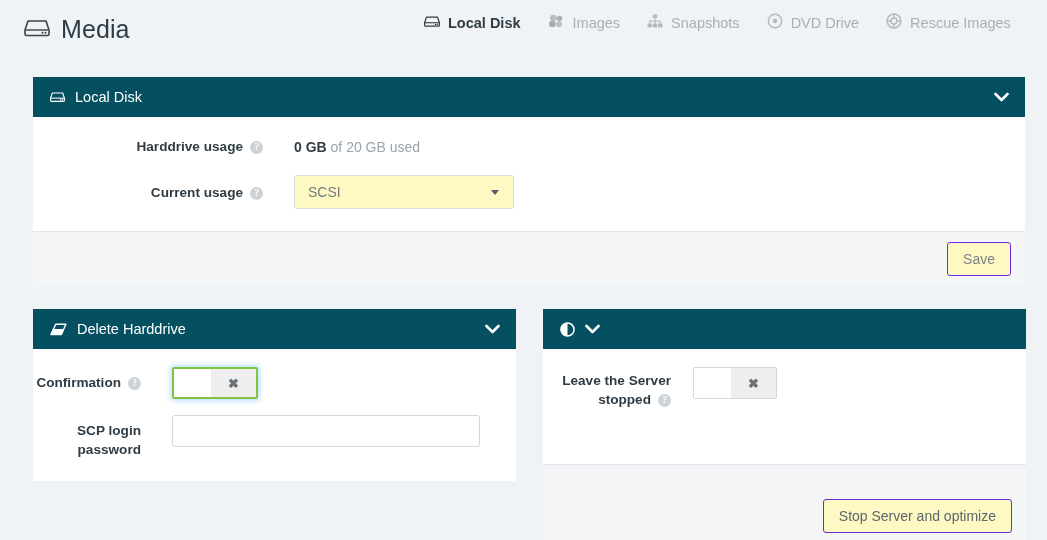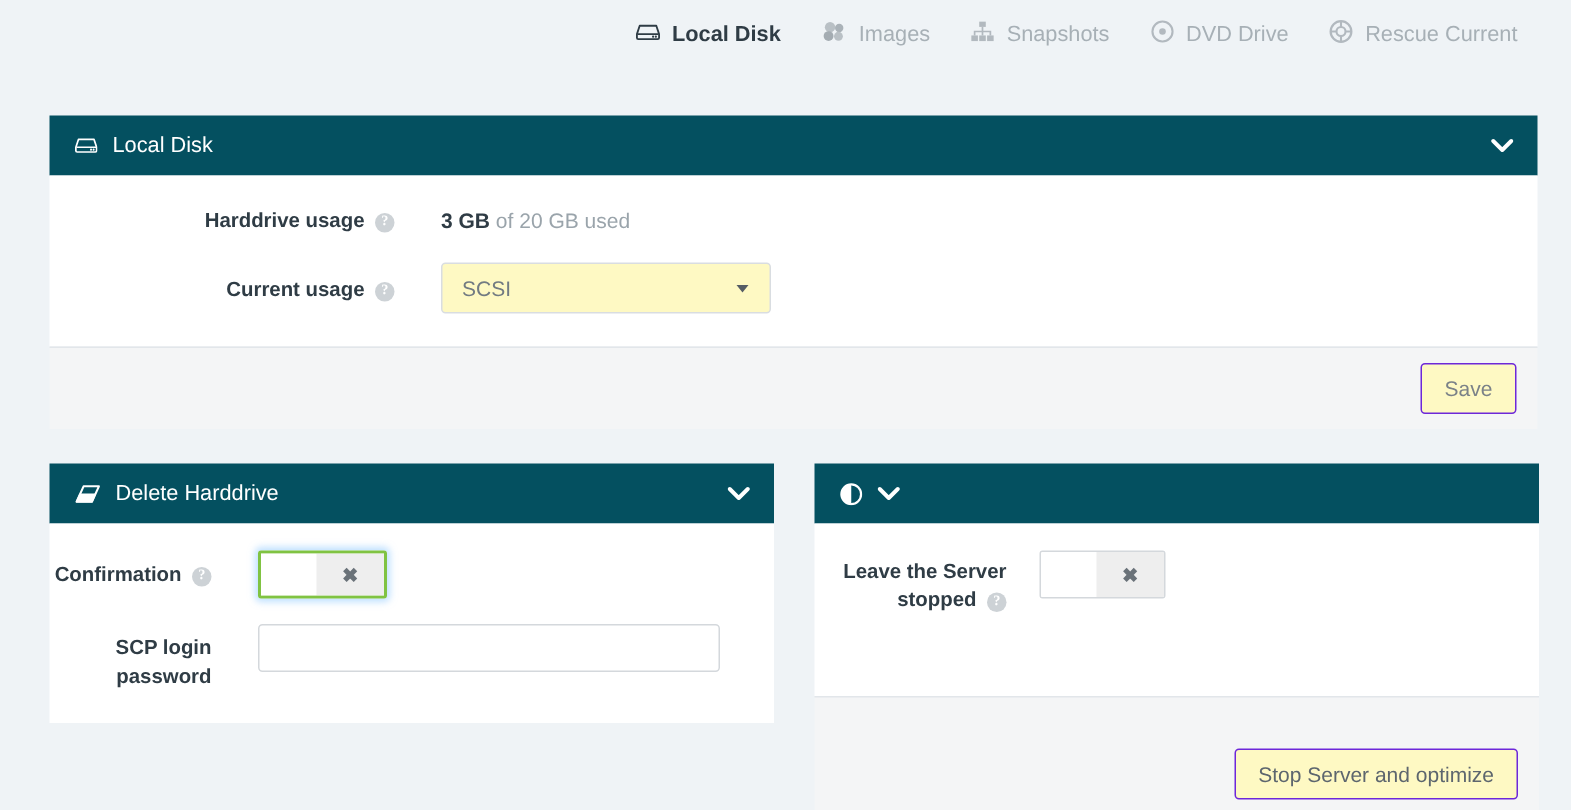--- a/index.html
+++ b/index.html
@@ -177,20 +177,31 @@
   
   #localdisk-panel { position: absolute; left: 33px; top: 77px; width: 992px; }
   #delete-panel    { position: absolute; left: 33px; top: 309px; width: 483px; }
   #storage-panel   { position: absolute; left: 543px; top: 309px; width: 483px; }
 </style>
 </head>
 <body>
 
 <div class="topbar">
 
+  <div class="page-title">
+    <span>
+      <svg width="26" height="20" viewBox="0 0 26 20">
+        <path d="M4 3 L22 3 L25 12 L25 16 Q25 17.5 23.5 17.5 L2.5 17.5 Q1 17.5 1 16 L1 12 Z" fill="none" stroke="#3a434b" stroke-width="1.6" stroke-linejoin="round"></path>
+        <line x1="1.6" y1="12" x2="24.4" y2="12" stroke="#3a434b" stroke-width="1.4"></line>
+        <circle cx="18.5" cy="14.8" r="1" fill="#3a434b"></circle>
+        <circle cx="21.5" cy="14.8" r="1" fill="#3a434b"></circle>
+      </svg>
+    </span>
+    <span class="ttl-text">Media</span>
+  </div>
 
   <div class="nav-tabs">
 
     <div class="nav-tab active">
       <span>
         <svg width="16" height="13" viewBox="0 0 26 20">
           <path d="M4 3 L22 3 L25 12 L25 16 Q25 17.5 23.5 17.5 L2.5 17.5 Q1 17.5 1 16 L1 12 Z" fill="none" stroke="#2f3c45" stroke-width="2" stroke-linejoin="round"></path>
           <line x1="1.6" y1="12" x2="24.4" y2="12" stroke="#2f3c45" stroke-width="1.8"></line>
           <circle cx="18.5" cy="14.8" r="1.2" fill="#2f3c45"></circle>
           <circle cx="21.5" cy="14.8" r="1.2" fill="#2f3c45"></circle>
@@ -235,21 +246,21 @@
     </div>
 
     <div class="nav-tab">
       <span>
         <svg width="16" height="16" viewBox="0 0 16 16">
           <circle cx="8" cy="8" r="6.9" fill="none" stroke="#b2b9bf" stroke-width="1.5"></circle>
           <circle cx="8" cy="8" r="3" fill="none" stroke="#b2b9bf" stroke-width="1.4"></circle>
           <path d="M8 1.2 L8 5 M8 11 L8 14.8 M1.2 8 L5 8 M11 8 L14.8 8" stroke="#b2b9bf" stroke-width="1.4"></path>
         </svg>
       </span>
-      <span>Rescue Current</span>
+      <span>Rescue Images</span>
     </div>
 
   </div>
 </div>
 
 <div id="localdisk-panel">
   <div class="panel-head">
     <span class="ph-icon">
       <svg width="15" height="12" viewBox="0 0 26 20">
         <path d="M4 3 L22 3 L25 12 L25 16 Q25 17.5 23.5 17.5 L2.5 17.5 Q1 17.5 1 16 L1 12 Z" fill="none" stroke="#ffffff" stroke-width="2" stroke-linejoin="round"></path>
@@ -266,21 +277,21 @@
     </span>
   </div>
 
   <div class="panel-body" style="padding:20px 0 22px 0;">
 
     <div class="form-row" style="margin-bottom:18px;">
       <div class="form-label" style="width:230px;">
         <span>Harddrive usage</span><span class="help-icon">?</span>
       </div>
       <div class="usage-text" style="margin-left:31px;">
-        <b>3 GB</b>
+        <b>0 GB</b>
         <span>of 20 GB used</span>
       </div>
     </div>
 
     <div class="form-row">
       <div class="form-label" style="width:230px; padding-top:8px;">
         <span>Current usage</span><span class="help-icon">?</span>
       </div>
       <div style="margin-left:31px;">
         <div class="select-box">

